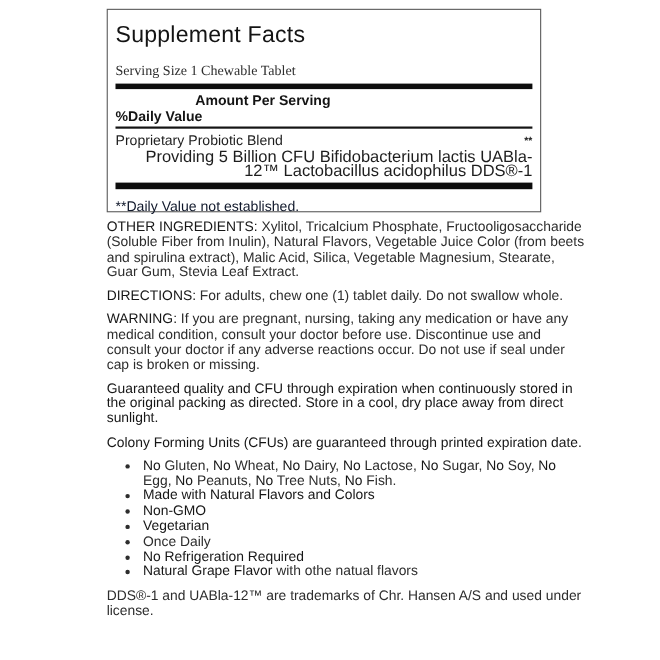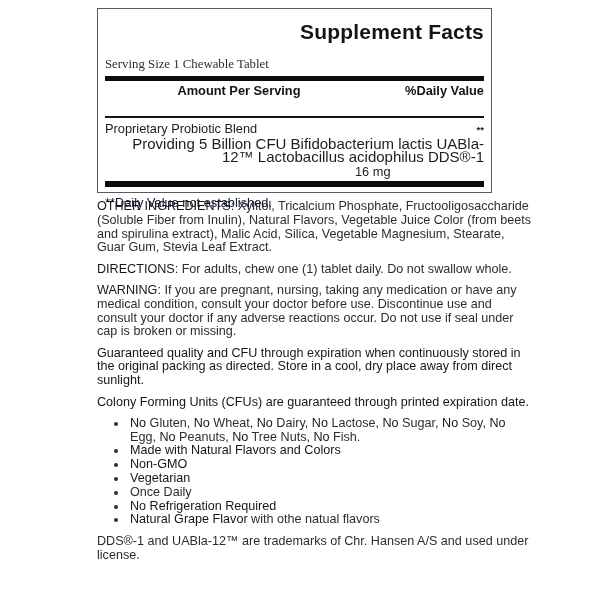--- a/index.html
+++ b/index.html
@@ -7,26 +7,26 @@
     width:600px; height:600px; background:#ffffff; position:relative;
     font-family:"Liberation Sans", sans-serif; color:#2b2b2b;
     overflow:hidden;
   }
   
   .facts-box {
     position:absolute; left:97px; top:8px; width:395px; height:185px;
     border:1.5px solid #5a5a5a; box-sizing:border-box;
     padding:11px 7px 0 7px; background:#fff; color:#1d1d1d;
   }
-  .facts-title { font-size:21px; font-weight:bold; color:#141414; letter-spacing:0.2px;text-align:right; }
+  .facts-title { font-size:21px; font-weight:normal; color:#141414; letter-spacing:0.2px; }
   .serving { font-size:12.8px; margin-top:13px; color:#2e2e2e;font-family:Liberation Serif, serif; }
   .bar-thick { height:5px; background:#0d0d0d; margin-top:4px; }
   .hdr-row {
     display:flex; align-items:flex-start; font-size:12.8px; font-weight:bold;
-    border-bottom:2px solid #141414; padding:2px 0 18px 0; color:#141414;
+    border-bottom:2px solid #141414; padding:2px 0 2px 0; color:#141414;flex-direction:column;
   }
   .hdr-left { width:268px; text-align:center; }
   .hdr-right { flex:1; text-align:right; }
   .blend-row { display:flex; justify-content:space-between; font-size:12.8px; margin-top:4px; line-height:13.5px; }
   .dv-mark { font-size:9.5px; font-weight:bold; padding-top:1px; color:#1d1d1d; }
   .blend-ind { font-size:15px; margin-left:14px; line-height:13.5px;text-align:right; }
   .amount-line { font-size:12.8px; margin-left:250px; margin-top:1px; line-height:13.5px; }
   .bar-thick2 { height:6px; background:#0d0d0d; margin-top:3px; }
   .footnote { font-size:12.8px; margin-top:8px; color:#0f172a; }
   
@@ -49,21 +49,20 @@
   <div class="hdr-row">
     <span class="hdr-left">Amount Per Serving</span>
     <span class="hdr-right">%Daily Value</span>
   </div>
   <div class="blend-row">
     <span>Proprietary Probiotic Blend</span>
     <span class="dv-mark">**</span>
   </div>
   <div class="blend-ind">Providing 5 Billion CFU Bifidobacterium lactis UABla-</div>
   <div class="blend-ind">12™ Lactobacillus acidophilus DDS®-1</div>
-  <div class="amount-line">16 mg</div>
   <div class="bar-thick2"></div>
   <div class="footnote">**Daily Value not established.</div>
 </div>
 
 <div class="body-copy">
   <p><b>OTHER INGREDIENTS:</b><span> Xylitol, Tricalcium Phosphate, Fructooligosaccharide (Soluble Fiber from Inulin), Natural Flavors, Vegetable Juice Color (from beets and spirulina extract), Malic Acid, Silica, Vegetable Magnesium, Stearate, Guar Gum, Stevia Leaf Extract.</span></p>
   <p><b>DIRECTIONS:</b><span> For adults, chew one (1) tablet daily. Do not swallow whole.</span></p>
   <p><b>WARNING:</b><span> If you are pregnant, nursing, taking any medication or have any medical condition, consult your doctor before use. Discontinue use and consult your doctor if any adverse reactions occur. Do not use if seal under cap is broken or missing.</span></p>
   <p class="bold">Guaranteed quality and CFU through expiration when continuously stored in the original packing as directed. Store in a cool, dry place away from direct sunlight.</p>
   <p class="bold">Colony Forming Units (CFUs) are guaranteed through printed expiration date.</p>

